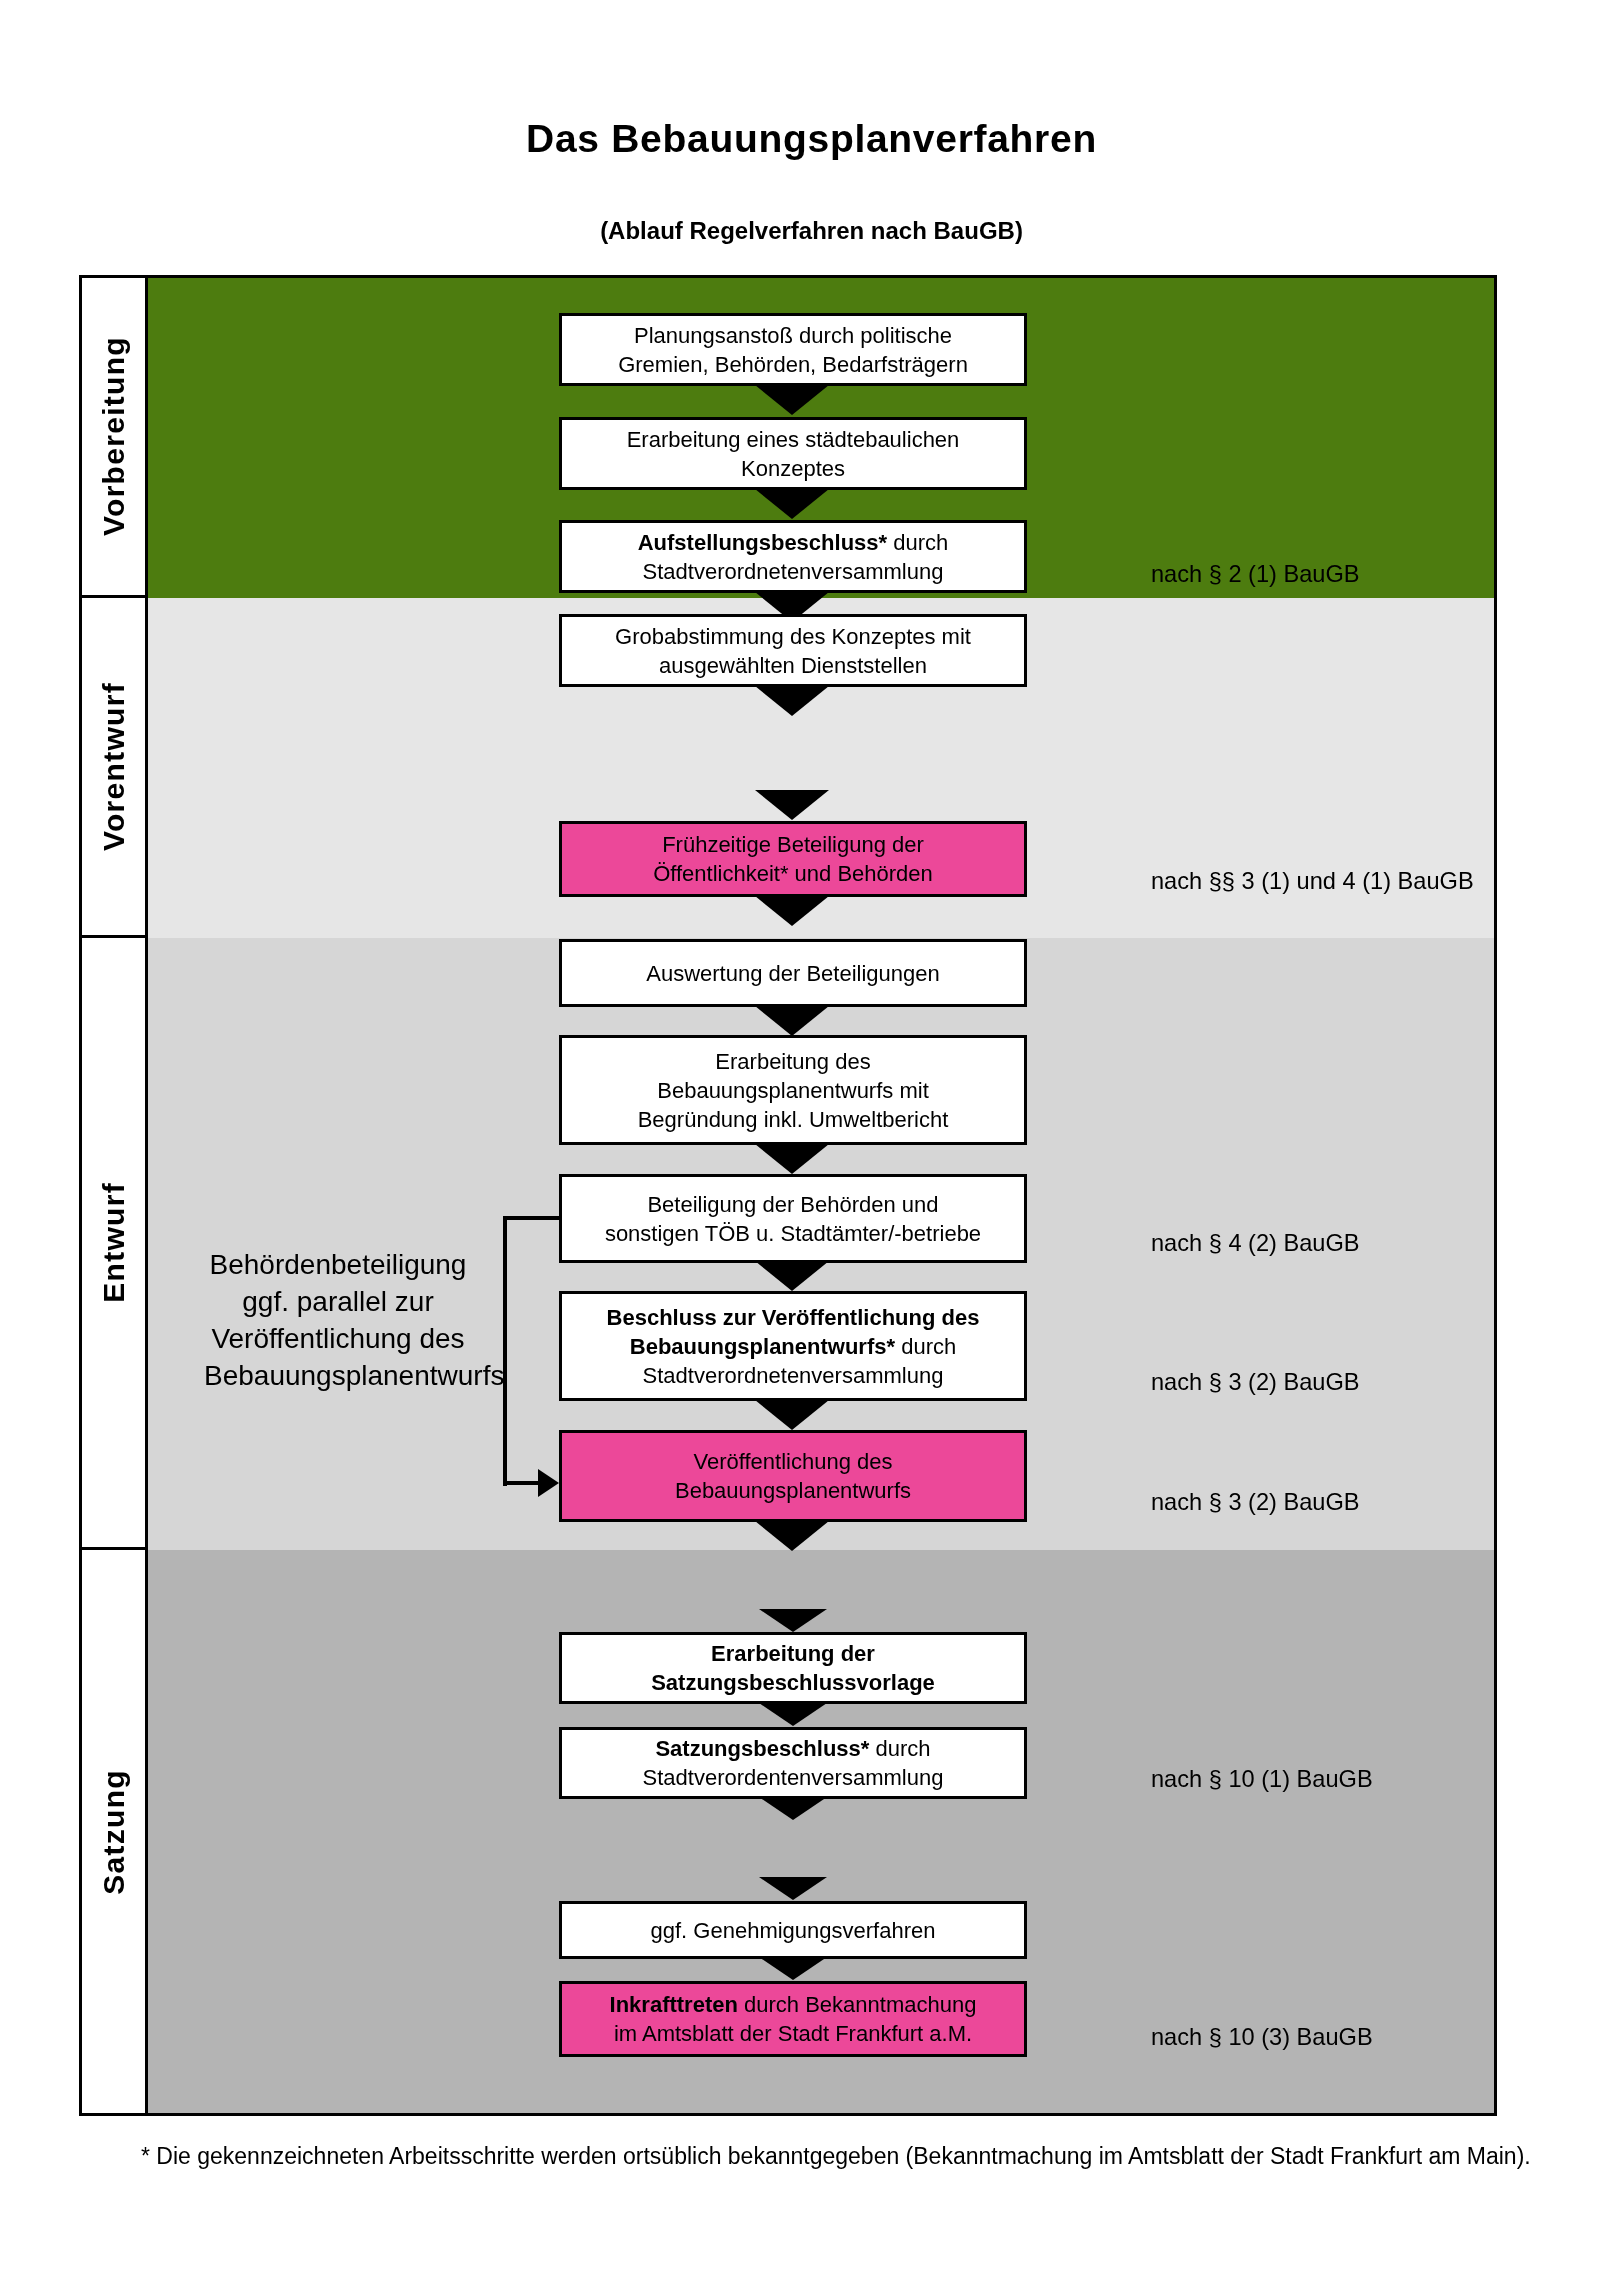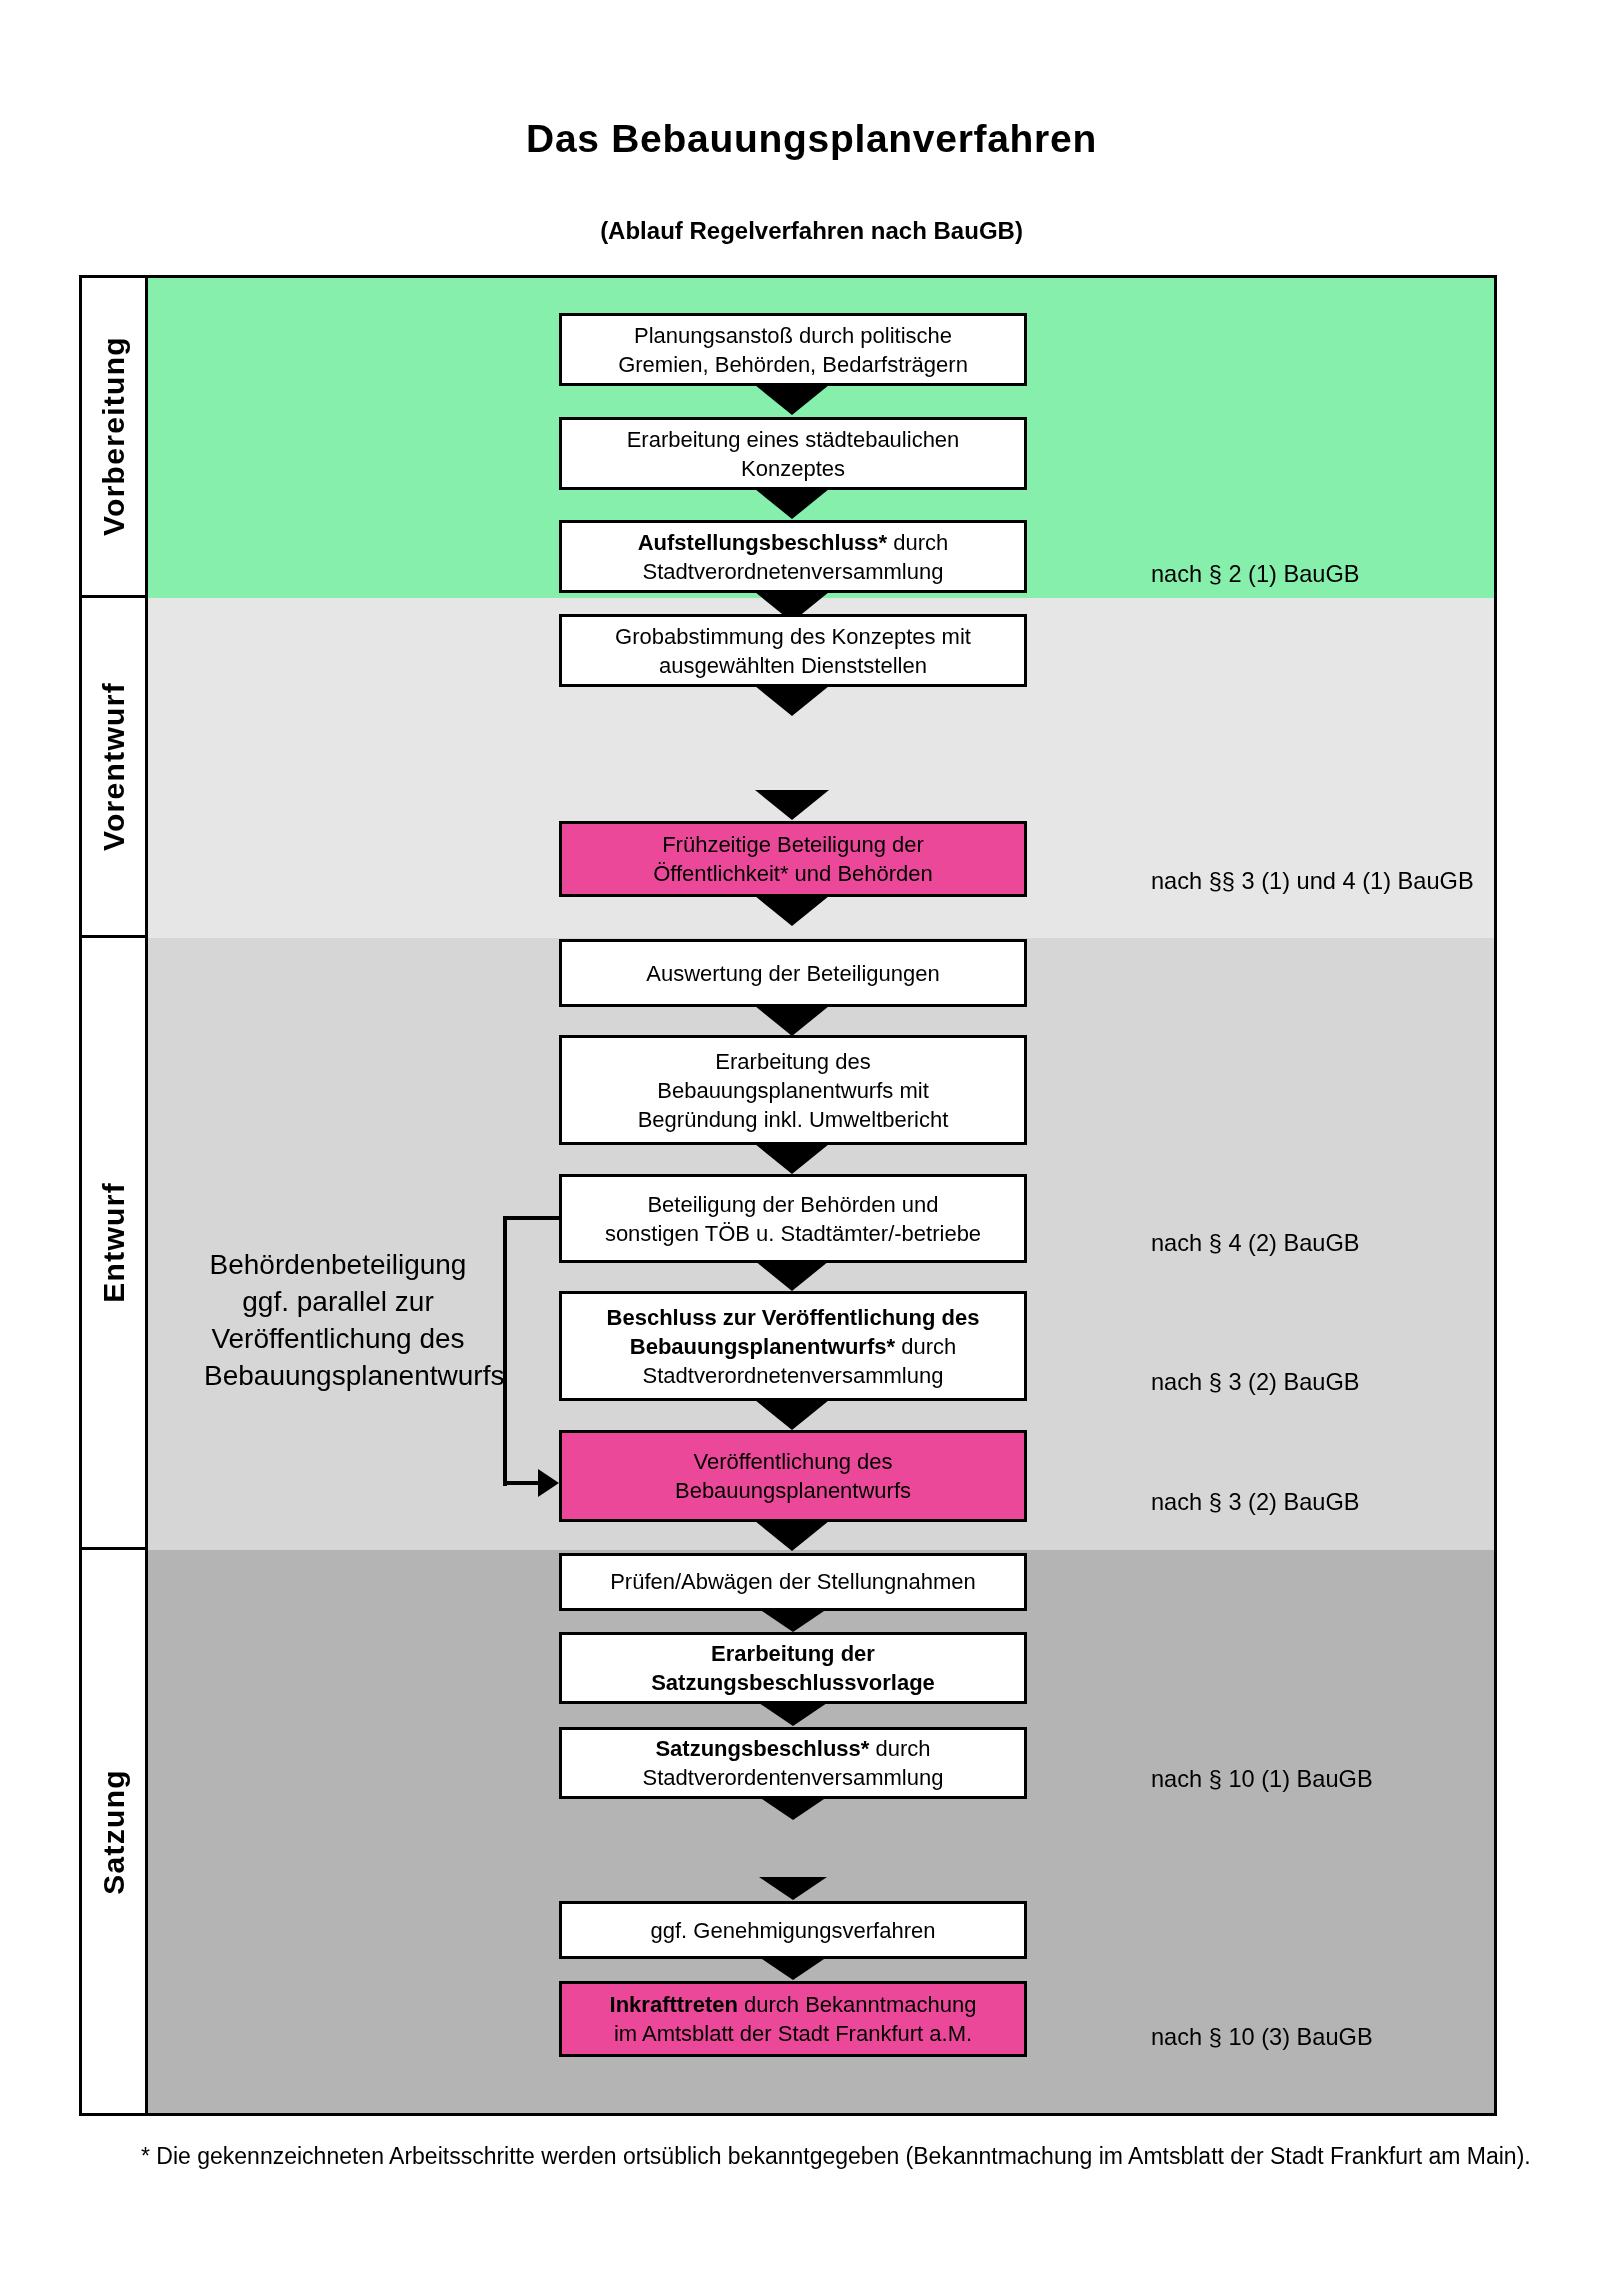--- a/index.html
+++ b/index.html
@@ -35,21 +35,21 @@
     width:63px;min-width:63px;background:#ffffff;
     border-right:3.3px solid #000;
     display:flex;align-items:center;justify-content:center;
   }
   .rail-border{border-bottom:3.3px solid #000;}
   .rail span{
     writing-mode:vertical-rl;transform:rotate(180deg);
     font-weight:bold;font-size:30px;letter-spacing:1.3px;white-space:nowrap;
   }
   .content{flex:1;position:relative;}
-  #sec1 .content{background:#86efac;}
+  #sec1 .content{background:#4d7c0f;}
   #sec2 .content{background:#e6e6e6;}
   #sec3 .content{background:#d6d6d6;}
   #sec4 .content{background:#b4b4b4;}
 
   .fbox{
     position:absolute;left:411px;width:468px;box-sizing:border-box;
     border:3.9px solid #000;background:#fff;
     display:flex;flex-direction:column;align-items:center;justify-content:center;
     text-align:center;font-size:22px;line-height:29px;z-index:6;
   }
@@ -228,23 +228,20 @@
         <div class="ann" id="ann10">nach § 3 (2) BauGB</div>
         <div class="ann" id="ann11">nach § 3 (2) BauGB</div>
       </div>
     </div>
 
     <div class="section" id="sec4">
       <div class="rail">
         <span>Satzung</span>
       </div>
       <div class="content">
-        <div class="fbox" id="box12">
-          <div>Prüfen/Abwägen der Stellungnahmen</div>
-        </div>
         <div class="arrow" id="a12"></div>
         <div class="fbox" id="box13">
           <div>Erarbeitung der</div>
           <div>Satzungsbeschlussvorlage</div>
         </div>
         <div class="arrow" id="a13"></div>
         <div class="fbox" id="box14">
           <div><b>Satzungsbeschluss*</b><span> durch</span></div>
           <div>Stadtverordentenversammlung</div>
         </div>

